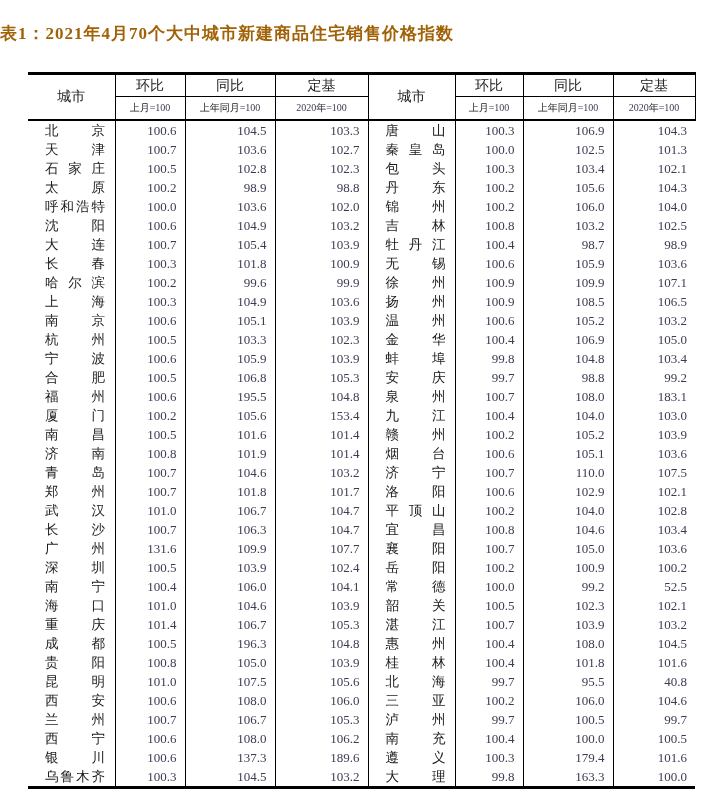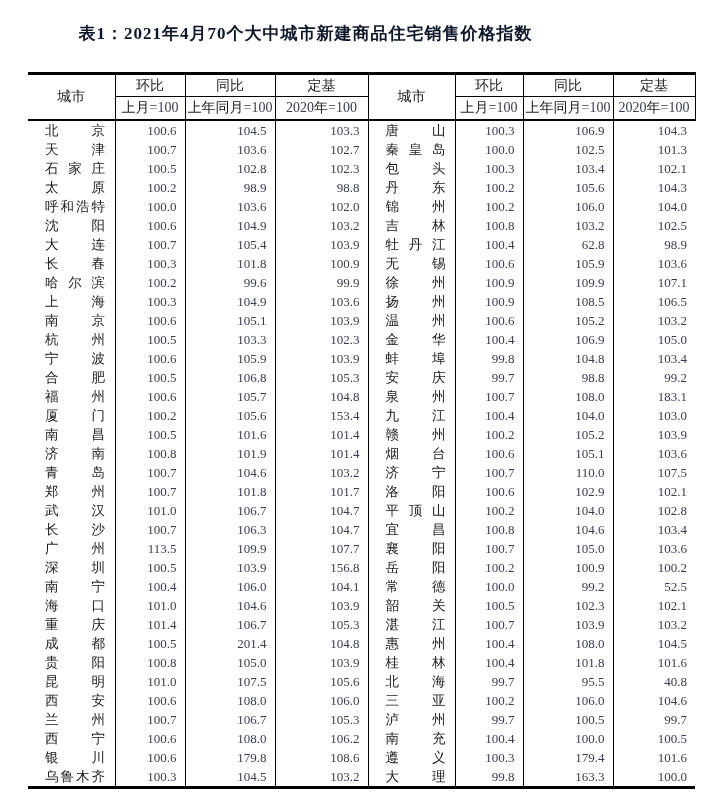--- a/index.html
+++ b/index.html
@@ -1,32 +1,32 @@
 <!DOCTYPE html>
 <html><head>
 <meta charset="utf-8">
 <style>
   html,body{margin:0;padding:0;background:#ffffff;}
   .page{
     position:relative;width:722px;height:798px;background:#ffffff;overflow:hidden;
     font-family:"Liberation Serif","DejaVu Serif",serif;
   }
   .title{
-    position:absolute;top:22px;left:0;width:611px;text-align:center;
-    font-size:17px;font-weight:bold;letter-spacing:1px;color:#0f172a;
+    position:absolute;top:22px;left:0;width:611px;text-align:left;
+    font-size:17px;font-weight:bold;letter-spacing:1px;color:#a16207;
   }
   table.price-table{
     position:absolute;left:28px;top:72px;width:667px;
     border-collapse:collapse;table-layout:fixed;
     border-top:3px solid #000;border-bottom:3px solid #000;
   }
   thead th{font-weight:normal;color:#1a1a1a;padding:0;}
   tr.top-row th{height:21px;font-size:14px;border-bottom:1px solid #000;}
   tr.top-row th.city-head{border-bottom:2px solid #000;font-size:14px;}
-  tr.sub-row th{height:22px;font-size:14px;border-bottom:2px solid #000;}
+  tr.sub-row th{height:22px;font-size:10px;border-bottom:2px solid #000;}
   .vr{border-right:1px solid #000;}
   tbody td{height:19px;padding:0;line-height:19px;}
   td.num, .numtint{color:#3b3b52;}
   td.num{font-size:13px;text-align:right;padding-right:8px;}
   td.city{font-size:13.5px;color:#1a1a1a;}
   .city-inner{display:flex;justify-content:space-between;width:60px;margin-left:17px;}
   .city-inner span{display:block;}
 </style>
 </head>
 <body>
@@ -200,21 +200,21 @@
           <td class="num vr">105.4</td>
           <td class="num vr">103.9</td>
           <td class="city vr">
             <div class="city-inner">
               <span>牡</span>
               <span>丹</span>
               <span>江</span>
             </div>
           </td>
           <td class="num vr">100.4</td>
-          <td class="num vr">62.8</td>
+          <td class="num vr">98.7</td>
           <td class="num">98.9</td>
         </tr>
         <tr>
           <td class="city vr">
             <div class="city-inner">
               <span>长</span>
               <span>春</span>
             </div>
           </td>
           <td class="num vr">100.3</td>
@@ -352,21 +352,21 @@
           <td class="num">99.2</td>
         </tr>
         <tr>
           <td class="city vr">
             <div class="city-inner">
               <span>福</span>
               <span>州</span>
             </div>
           </td>
           <td class="num vr">100.6</td>
-          <td class="num vr">105.7</td>
+          <td class="num vr">195.5</td>
           <td class="num vr">104.8</td>
           <td class="city vr">
             <div class="city-inner">
               <span>泉</span>
               <span>州</span>
             </div>
           </td>
           <td class="num vr">100.7</td>
           <td class="num vr">108.0</td>
           <td class="num">183.1</td>
@@ -512,21 +512,21 @@
           <td class="num vr">104.6</td>
           <td class="num">103.4</td>
         </tr>
         <tr>
           <td class="city vr">
             <div class="city-inner">
               <span>广</span>
               <span>州</span>
             </div>
           </td>
-          <td class="num vr">113.5</td>
+          <td class="num vr">131.6</td>
           <td class="num vr">109.9</td>
           <td class="num vr">107.7</td>
           <td class="city vr">
             <div class="city-inner">
               <span>襄</span>
               <span>阳</span>
             </div>
           </td>
           <td class="num vr">100.7</td>
           <td class="num vr">105.0</td>
@@ -534,21 +534,21 @@
         </tr>
         <tr>
           <td class="city vr">
             <div class="city-inner">
               <span>深</span>
               <span>圳</span>
             </div>
           </td>
           <td class="num vr">100.5</td>
           <td class="num vr">103.9</td>
-          <td class="num vr">156.8</td>
+          <td class="num vr">102.4</td>
           <td class="city vr">
             <div class="city-inner">
               <span>岳</span>
               <span>阳</span>
             </div>
           </td>
           <td class="num vr">100.2</td>
           <td class="num vr">100.9</td>
           <td class="num">100.2</td>
         </tr>
@@ -613,21 +613,21 @@
           <td class="num">103.2</td>
         </tr>
         <tr>
           <td class="city vr">
             <div class="city-inner">
               <span>成</span>
               <span>都</span>
             </div>
           </td>
           <td class="num vr">100.5</td>
-          <td class="num vr">201.4</td>
+          <td class="num vr">196.3</td>
           <td class="num vr">104.8</td>
           <td class="city vr">
             <div class="city-inner">
               <span>惠</span>
               <span>州</span>
             </div>
           </td>
           <td class="num vr">100.4</td>
           <td class="num vr">108.0</td>
           <td class="num">104.5</td>
@@ -733,22 +733,22 @@
           <td class="num">100.5</td>
         </tr>
         <tr>
           <td class="city vr">
             <div class="city-inner">
               <span>银</span>
               <span>川</span>
             </div>
           </td>
           <td class="num vr">100.6</td>
-          <td class="num vr">179.8</td>
-          <td class="num vr">108.6</td>
+          <td class="num vr">137.3</td>
+          <td class="num vr">189.6</td>
           <td class="city vr">
             <div class="city-inner">
               <span>遵</span>
               <span>义</span>
             </div>
           </td>
           <td class="num vr">100.3</td>
           <td class="num vr">179.4</td>
           <td class="num">101.6</td>
         </tr>

